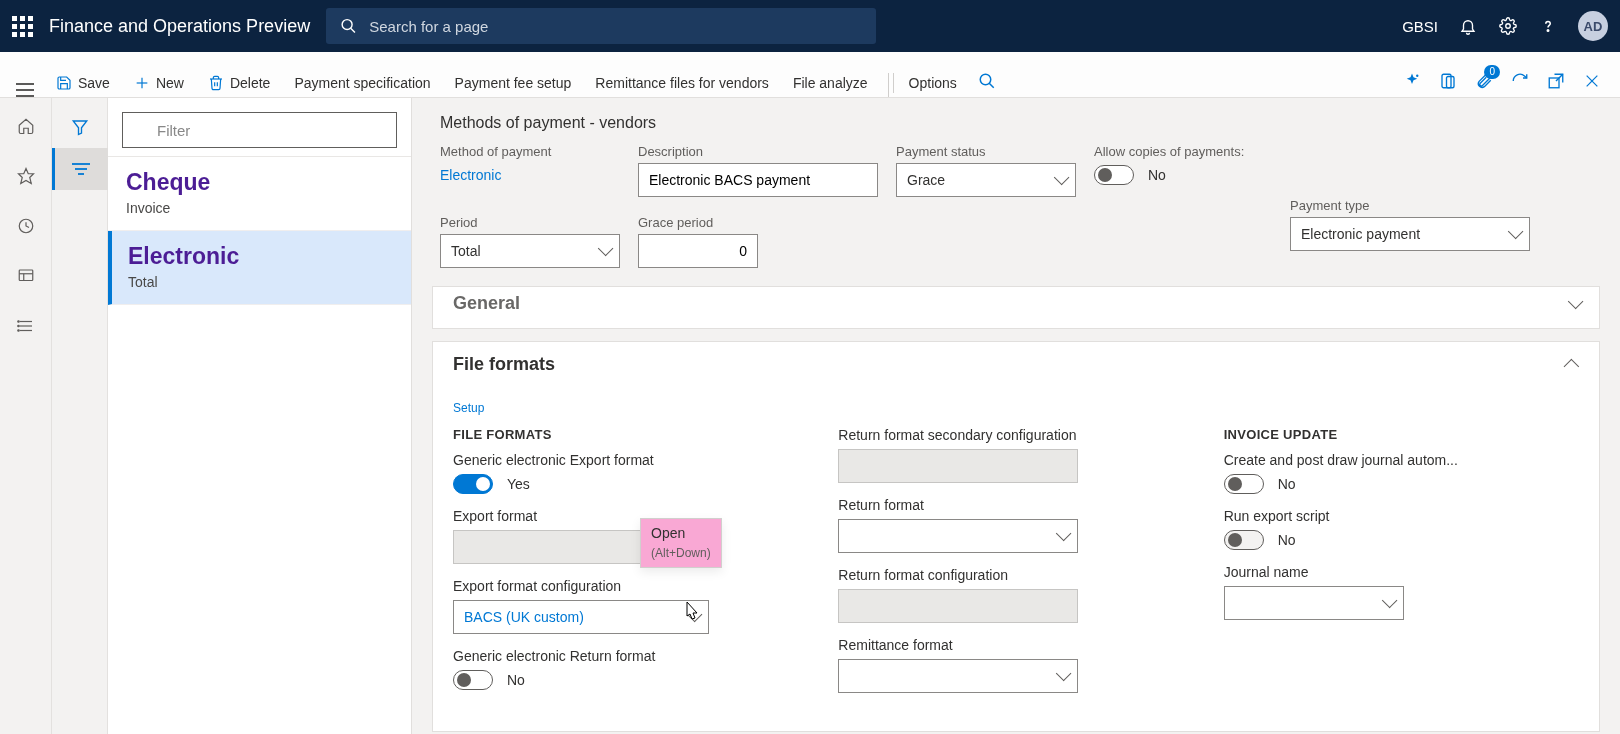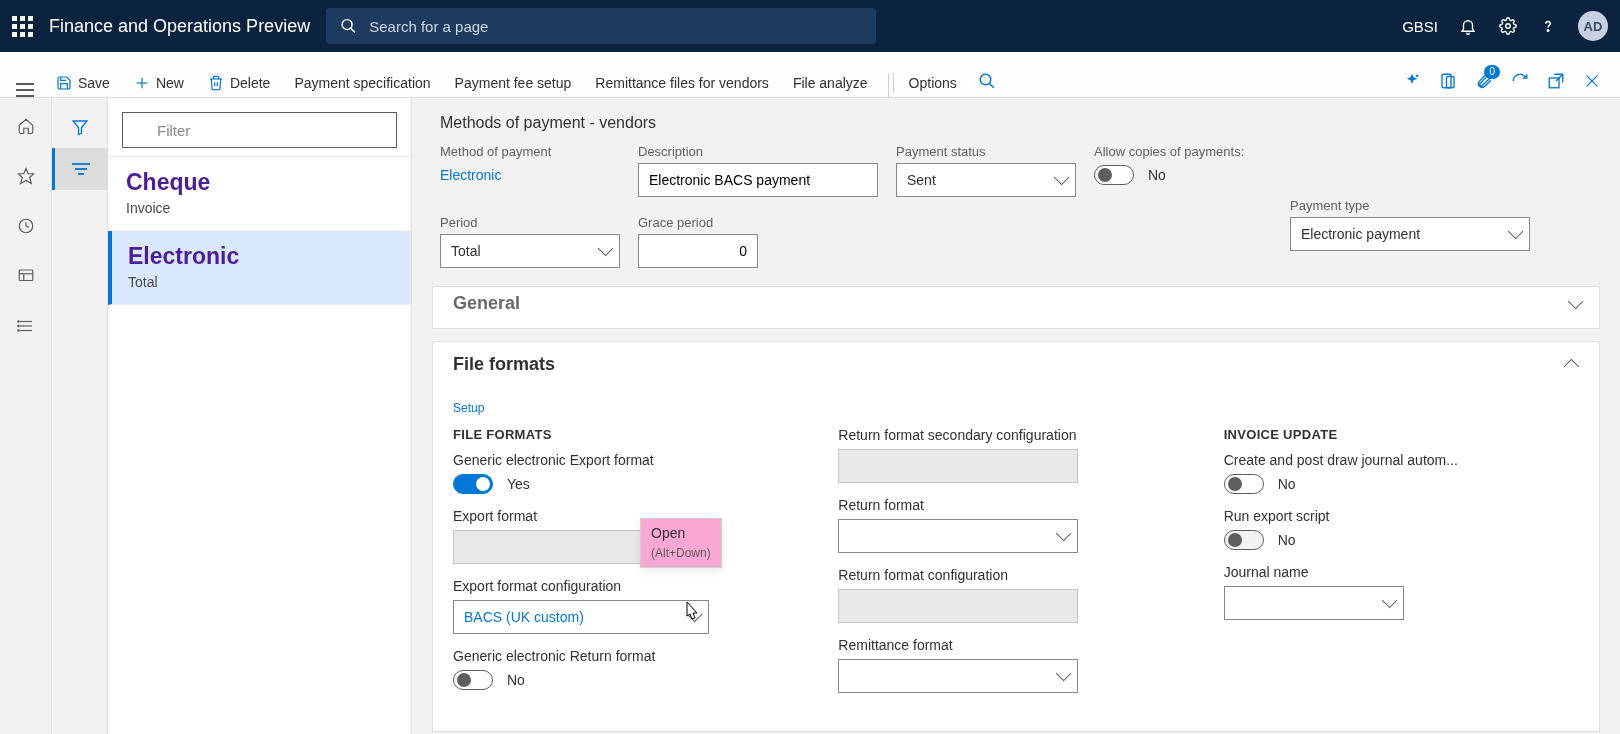--- a/index.html
+++ b/index.html
@@ -318,21 +318,21 @@
         <div class="form-label">Method of payment</div>
         <div class="link-value">Electronic</div>
       </div>
       <div class="form-group">
         <div class="form-label">Description</div>
         <input class="input" value="Electronic BACS payment" style="">
       </div>
       <div class="form-group">
         <div class="form-label">Payment status</div>
         <div class="select">
-            <span>Sent</span>
+            <span>Grace</span>
             <span class="chev chev-down"></span>
           </div>
       </div>
       <div class="form-group">
         <div class="form-label">Allow copies of payments:</div>
         <div class="toggle-row">
           <div class="toggle">
               <div class="knob"></div>
             </div>
           <span class="toggle-label">No</span>

